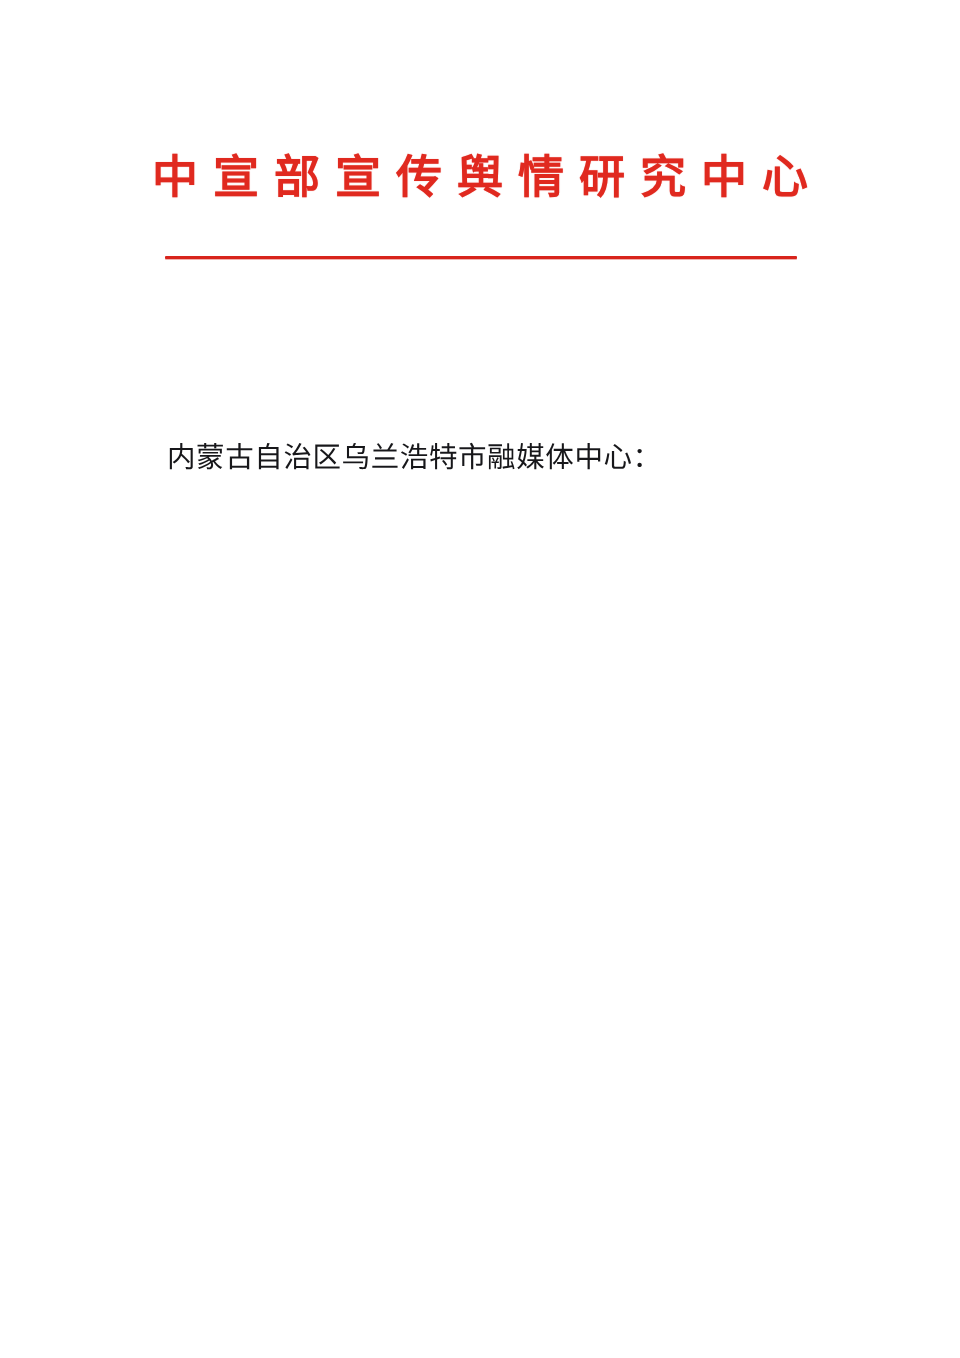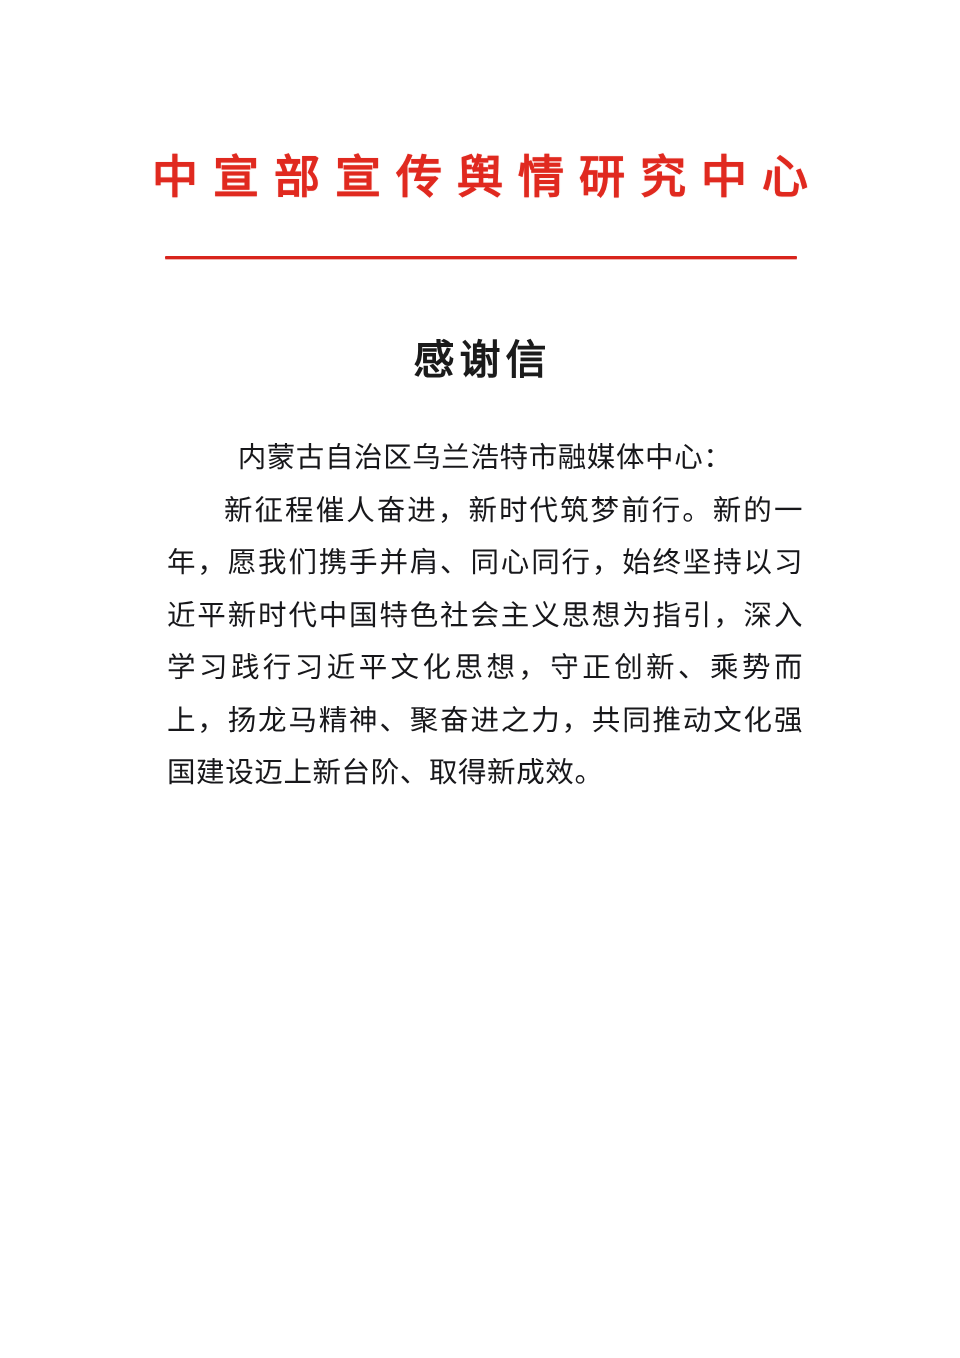--- a/index.html
+++ b/index.html
@@ -81,38 +81,36 @@
     line-height: 52.5px;
     color: #17171a;
     letter-spacing: 0.6px;
     text-align: justify;
     text-justify: inter-character;
   }
 
   .salutation {
     margin: 0 0 0 0;
     text-indent: 0;
-    text-align: center;
+    text-align: left;
   }
 
   .para {
     margin: 0;
     text-indent: 2em;
   }
 </style>
 </head>
 <body>
 
 <div id="page">
 
   <div class="letterhead">
     <div class="letterhead-title">中宣部宣传舆情研究中心</div>
     <div class="letterhead-rule"></div>
   </div>
 
-  <div class="doc-title">感谢信</div>
 
   <div class="letter-body">
     <p class="salutation">内蒙古自治区乌兰浩特市融媒体中心：</p>
-    <p class="para">新征程催人奋进，新时代筑梦前行。新的一年，愿我们携手并肩、同心同行，始终坚持以习近平新时代中国特色社会主义思想为指引，深入学习践行习近平文化思想，守正创新、乘势而上，扬龙马精神、聚奋进之力，共同推动文化强国建设迈上新台阶、取得新成效。</p>
   </div>
 
 </div>
 
 </body></html>

